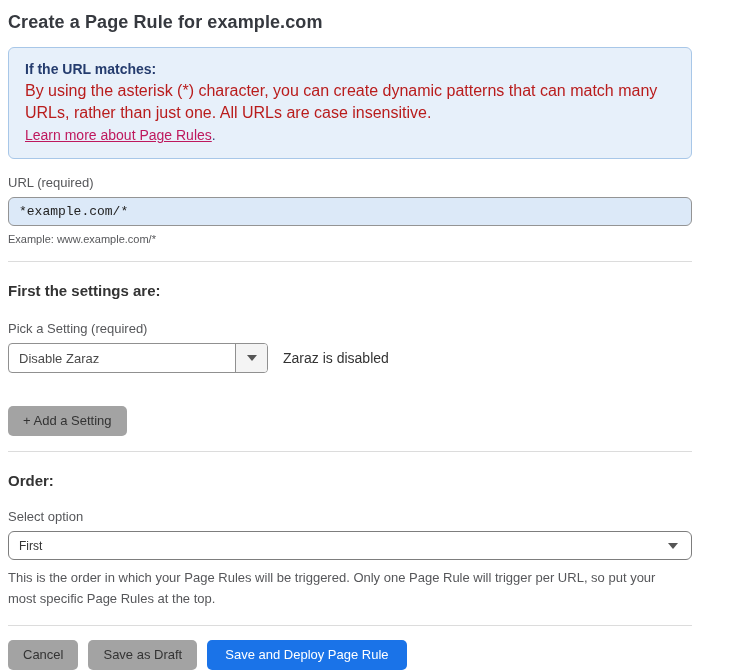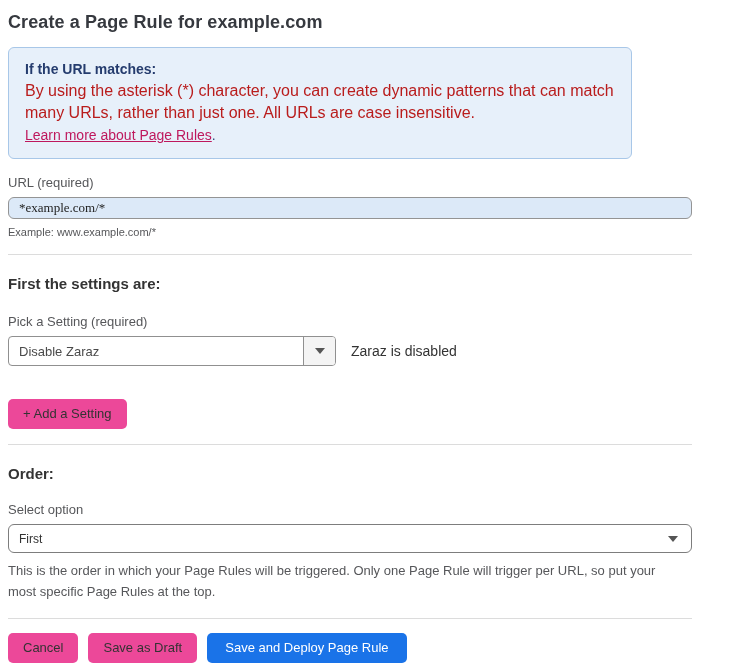--- a/index.html
+++ b/index.html
@@ -18,21 +18,21 @@
   h1.page-title {
     font-size: 18px;
     font-weight: bold;
     color: #36393f;
     letter-spacing: 0.1px;
     margin-bottom: 14px;
   }
 
   
   .info-box {
-    width: 624px;
+    width: 684px;
     background: #e7f0fa;
     border: 1px solid #a8c7e8;
     border-radius: 6px;
     padding: 10px 16px 12px 16px;
     margin-bottom: 16px;
   }
   .info-box .info-heading {
     font-size: 14px;
     font-weight: bold;
     color: #253c6e;
@@ -57,26 +57,26 @@
 
   .field-label {
     font-size: 13px;
     color: #56575a;
     margin-bottom: 7px;
   }
 
   .url-input {
     display: block;
     width: 684px;
-    height: 22px;
+    height: 29px;
     background: #dce9f8;
     border: 1px solid #949494;
     border-radius: 6px;
     padding: 0 10px;
-    font-family: Liberation Serif, serif;
+    font-family: Liberation Mono, monospace;
     font-size: 13px;
     color: #222;
     outline: none;
   }
   .helper-text {
     font-size: 11px;
     color: #56575a;
     margin-top: 7px;
   }
 
@@ -97,21 +97,21 @@
   .setting-row {
     display: flex;
     align-items: center;
     gap: 15px;
     margin-top: 1px;
   }
 
   
   .setting-select {
     display: flex;
-    width: 328px;
+    width: 260px;
     height: 30px;
     border: 1px solid #909090;
     border-radius: 4px;
     background: #ffffff;
     overflow: hidden;
     cursor: pointer;
   }
   .setting-select .select-value {
     flex: 1;
     display: flex;
@@ -140,21 +140,21 @@
   }
 
   .btn {
     display: inline-block;
     border: none;
     border-radius: 5px;
     font-family: "Liberation Sans", sans-serif;
     font-size: 13px;
     cursor: pointer;
     color: #333;
-    background: #ec4899;
+    background: #a3a3a3;
     padding: 8px 15px;
     line-height: 14px;
   }
   .add-setting-btn { margin-top: 33px; }
 
   
   .order-select {
     display: flex;
     align-items: center;
     width: 684px;

